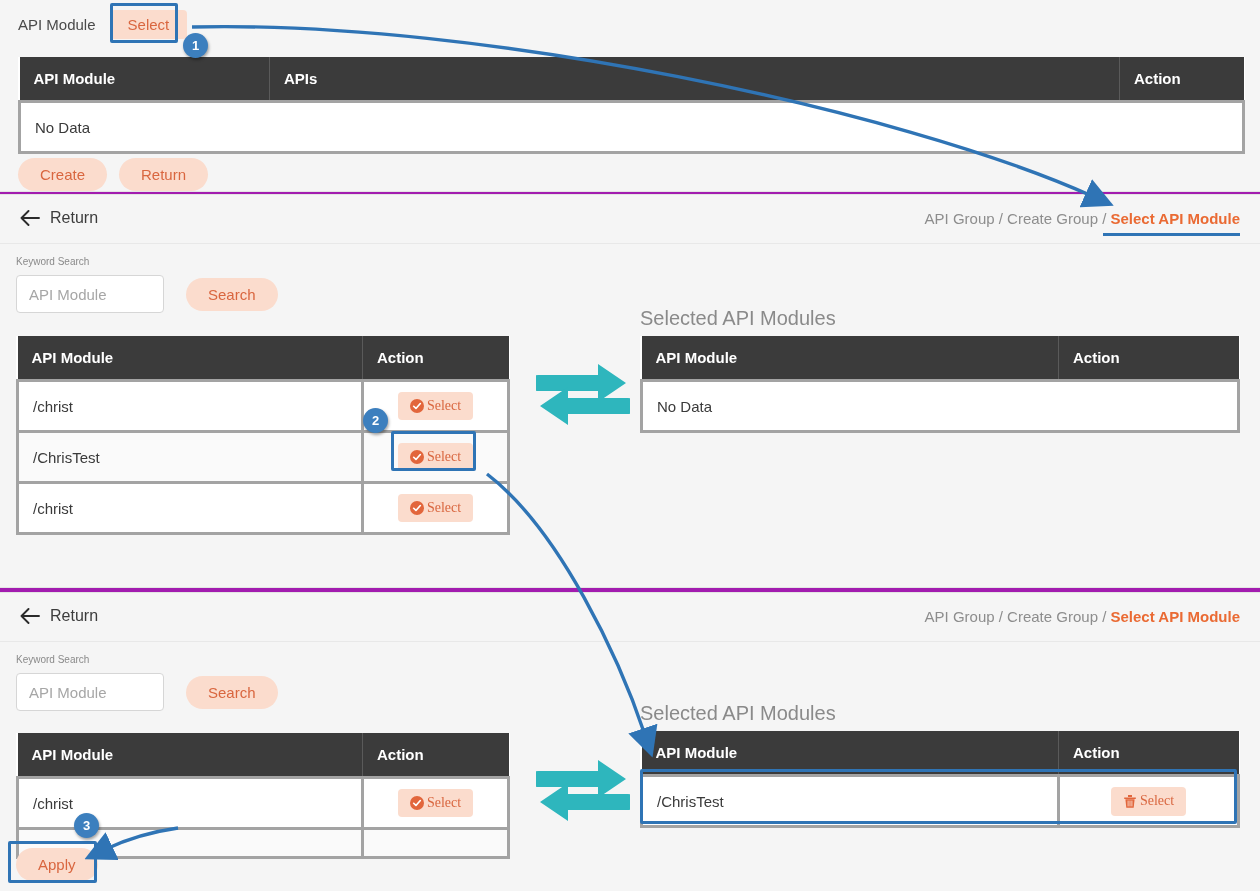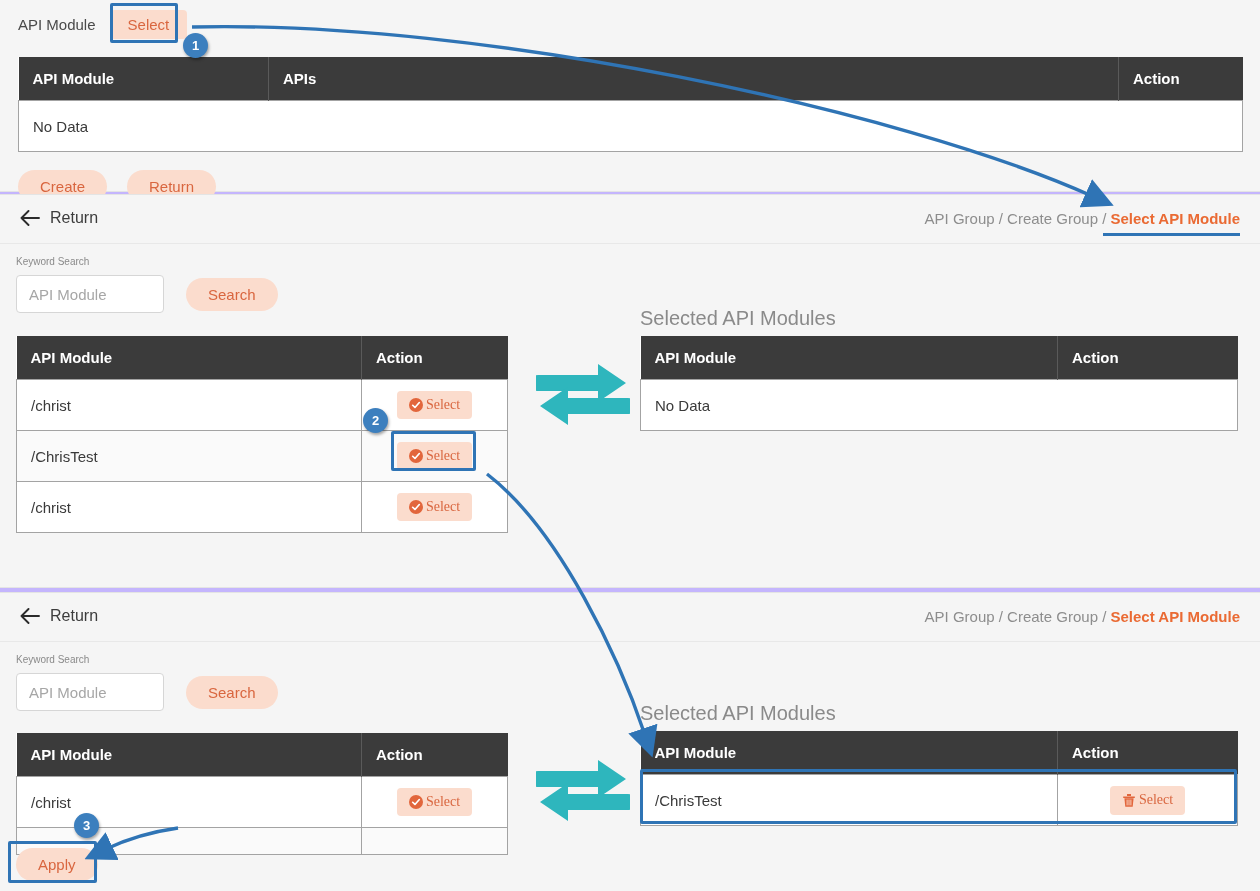--- a/index.html
+++ b/index.html
@@ -6,21 +6,21 @@
   html, body {
     margin: 0; padding: 0;
     background: #ffffff;
     font-family: "Liberation Sans", sans-serif;
   }
   #page {
     position: relative;
     width: 1260px;
     height: 891px;
     overflow: hidden;
-    background: #c4b5fd;
+    background: #a21caf;
   }
 
   
   .panel {
     position: absolute;
     left: 0;
     width: 1260px;
     background: #f5f5f5;
     border-top: 1px solid #e4e4e4;
     border-bottom: 1px solid #e4e4e4;
@@ -102,21 +102,21 @@
     font-weight: bold;
     text-align: left;
     padding: 13px 14px;
     border-right: 1px solid #5a5a5a;
   }
   table.grid th:last-child { border-right: none; }
   table.grid td {
     font-size: 15px;
     color: #3a3a3a;
     padding: 13px 14px;
-    border: 1px solid #a3a3a3;
+    border: 3px solid #a3a3a3;
     background: #fff;
     height: 51px;
   }
   table.grid tr:nth-child(even) td { background: #fafafa; }
   table.grid td.act { text-align: center; padding: 6px; }
 
   
   .return-bar {
     display: flex;
     align-items: center;
@@ -210,21 +210,21 @@
           <th>Action</th>
         </tr>
       </thead>
       <tbody>
         <tr>
           <td colspan="3">No Data</td>
         </tr>
       </tbody>
     </table>
 
-    <div class="form-row" style="position:absolute; left:0; top:160px; gap:20px;">
+    <div class="form-row" style="position:absolute; left:0; top:148px; gap:12px;">
       <button class="btn">Create</button>
       <button class="btn">Return</button>
     </div>
   </div>
 
   <div class="panel" id="panel-mid">
 
     <div class="return-bar">
       <div class="return-link">
         <svg width="20" height="16" viewBox="0 0 20 16">

